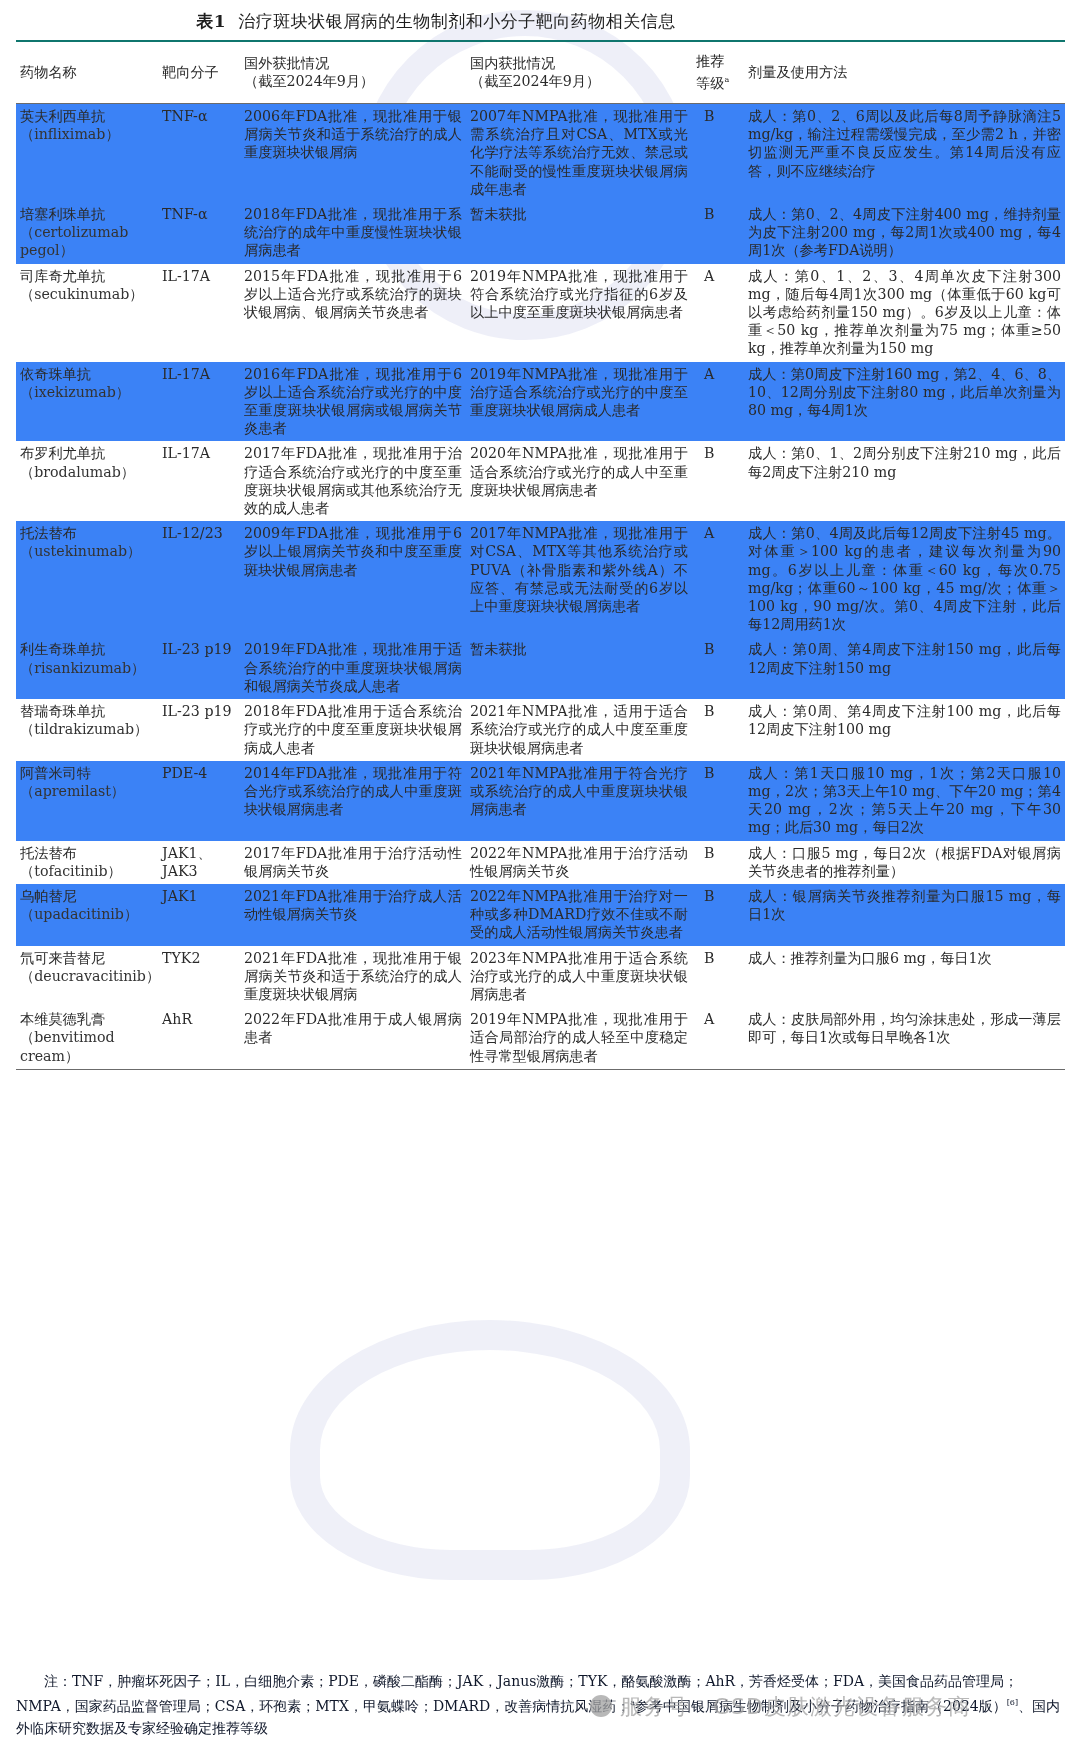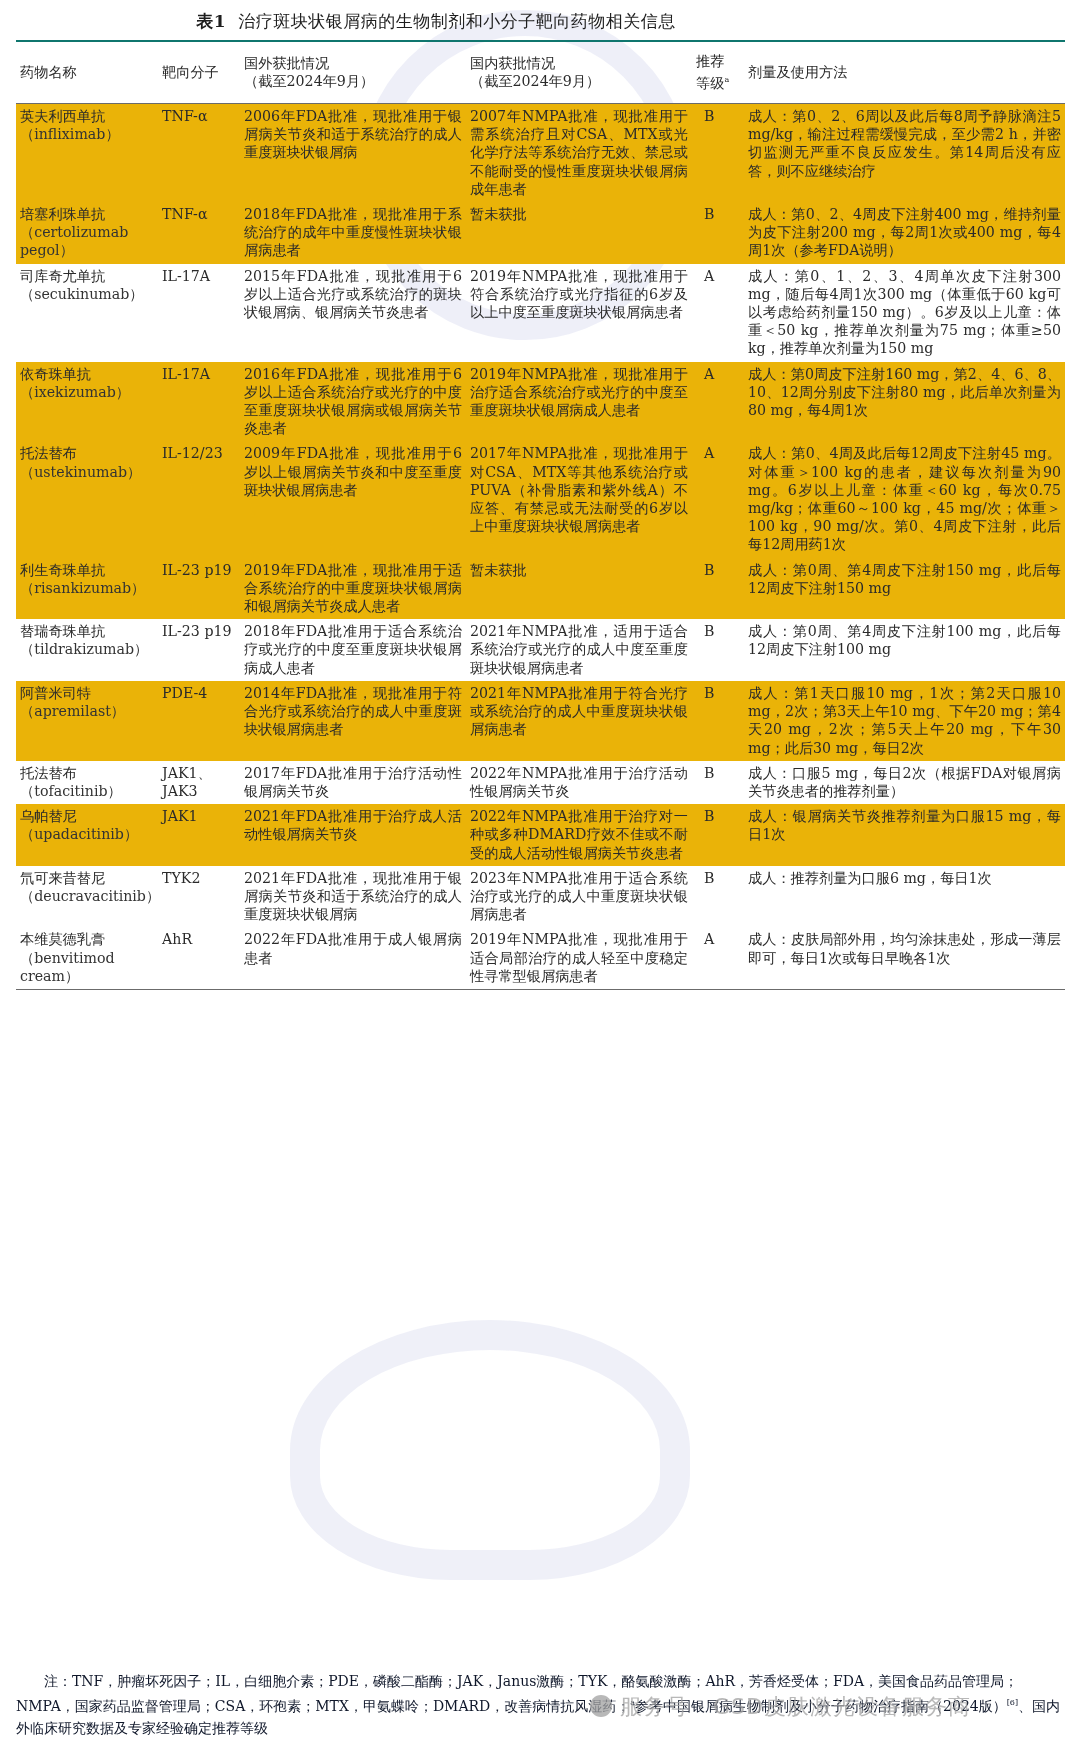--- a/index.html
+++ b/index.html
@@ -24,21 +24,21 @@
   }
   .title .label { font-weight: bold; margin-right: 12px; }
   table {
     position: absolute; left: 16px; top: 40px; width: 1049px;
     border-collapse: collapse; table-layout: fixed;
     font-size: 14.2px; line-height: 18.2px;
   }
   thead tr { border-top: 2px solid #0f766e; border-bottom: 1.5px solid #6b6b6b; }
   th { font-weight: normal; text-align: left; vertical-align: middle; padding: 7px 4px 8px 4px; height: 46px; }
   td { vertical-align: top; padding: 3px 4px 4px 4px; text-align: left; }
-  tbody tr.shade { background: #eab308; }
+  tbody tr.shade { background: #3b82f6; }
   tbody tr:last-child { border-bottom: 1.5px solid #6b6b6b; }
   td.c-rec { padding-left: 12px; }
   td.c-dose, td.c-intl, td.c-dom { text-align: justify; }
   .en { display: block; color: #333; }
   sup { font-size: 8px; vertical-align: super; }
   .note {
     position: absolute; left: 16px; top: 1670px; width: 1049px;
     font-size: 14px; line-height: 22px; text-indent: 28px; color: #0f172a;
   }
   .wm-text {
@@ -105,20 +105,28 @@
         <td class="c-dose">成人：第0、1、2、3、4周单次皮下注射300 mg，随后每4周1次300 mg（体重低于60 kg可以考虑给药剂量150 mg）。6岁及以上儿童：体重＜50 kg，推荐单次剂量为75 mg；体重≥50 kg，推荐单次剂量为150 mg</td>
       </tr>
       <tr class="shade">
         <td><span>依奇珠单抗</span><span class="en">（ixekizumab）</span></td>
         <td>IL-17A</td>
         <td class="c-intl">2016年FDA批准，现批准用于6岁以上适合系统治疗或光疗的中度至重度斑块状银屑病或银屑病关节炎患者</td>
         <td class="c-dom">2019年NMPA批准，现批准用于治疗适合系统治疗或光疗的中度至重度斑块状银屑病成人患者</td>
         <td class="c-rec">A</td>
         <td class="c-dose">成人：第0周皮下注射160 mg，第2、4、6、8、10、12周分别皮下注射80 mg，此后单次剂量为80 mg，每4周1次</td>
       </tr>
+      <tr>
+        <td><span>布罗利尤单抗</span><span class="en">（brodalumab）</span></td>
+        <td>IL-17A</td>
+        <td class="c-intl">2017年FDA批准，现批准用于治疗适合系统治疗或光疗的中度至重度斑块状银屑病或其他系统治疗无效的成人患者</td>
+        <td class="c-dom">2020年NMPA批准，现批准用于适合系统治疗或光疗的成人中至重度斑块状银屑病患者</td>
+        <td class="c-rec">B</td>
+        <td class="c-dose">成人：第0、1、2周分别皮下注射210 mg，此后每2周皮下注射210 mg</td>
+      </tr>
       <tr class="shade">
         <td><span>托法替布</span><span class="en">（ustekinumab）</span></td>
         <td>IL-12/23</td>
         <td class="c-intl">2009年FDA批准，现批准用于6岁以上银屑病关节炎和中度至重度斑块状银屑病患者</td>
         <td class="c-dom">2017年NMPA批准，现批准用于对CSA、MTX等其他系统治疗或PUVA（补骨脂素和紫外线A）不应答、有禁忌或无法耐受的6岁以上中重度斑块状银屑病患者</td>
         <td class="c-rec">A</td>
         <td class="c-dose">成人：第0、4周及此后每12周皮下注射45 mg。对体重＞100 kg的患者，建议每次剂量为90 mg。6岁以上儿童：体重＜60 kg，每次0.75 mg/kg；体重60～100 kg，45 mg/次；体重＞100 kg，90 mg/次。第0、4周皮下注射，此后每12周用药1次</td>
       </tr>
       <tr class="shade">
         <td><span>利生奇珠单抗</span><span class="en">（risankizumab）</span></td>

